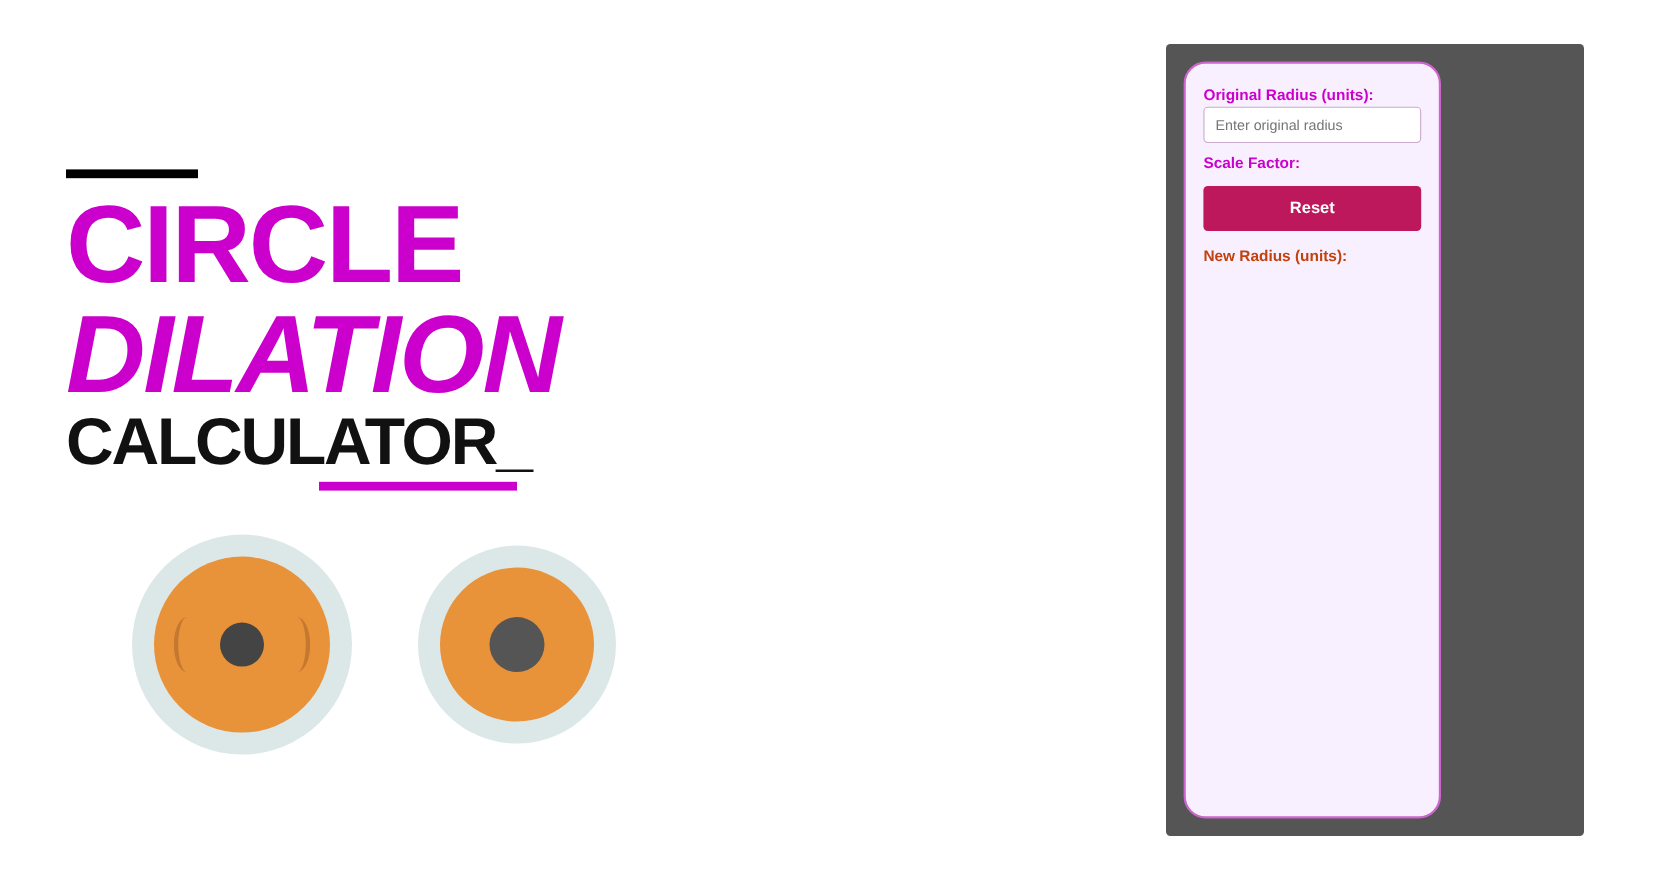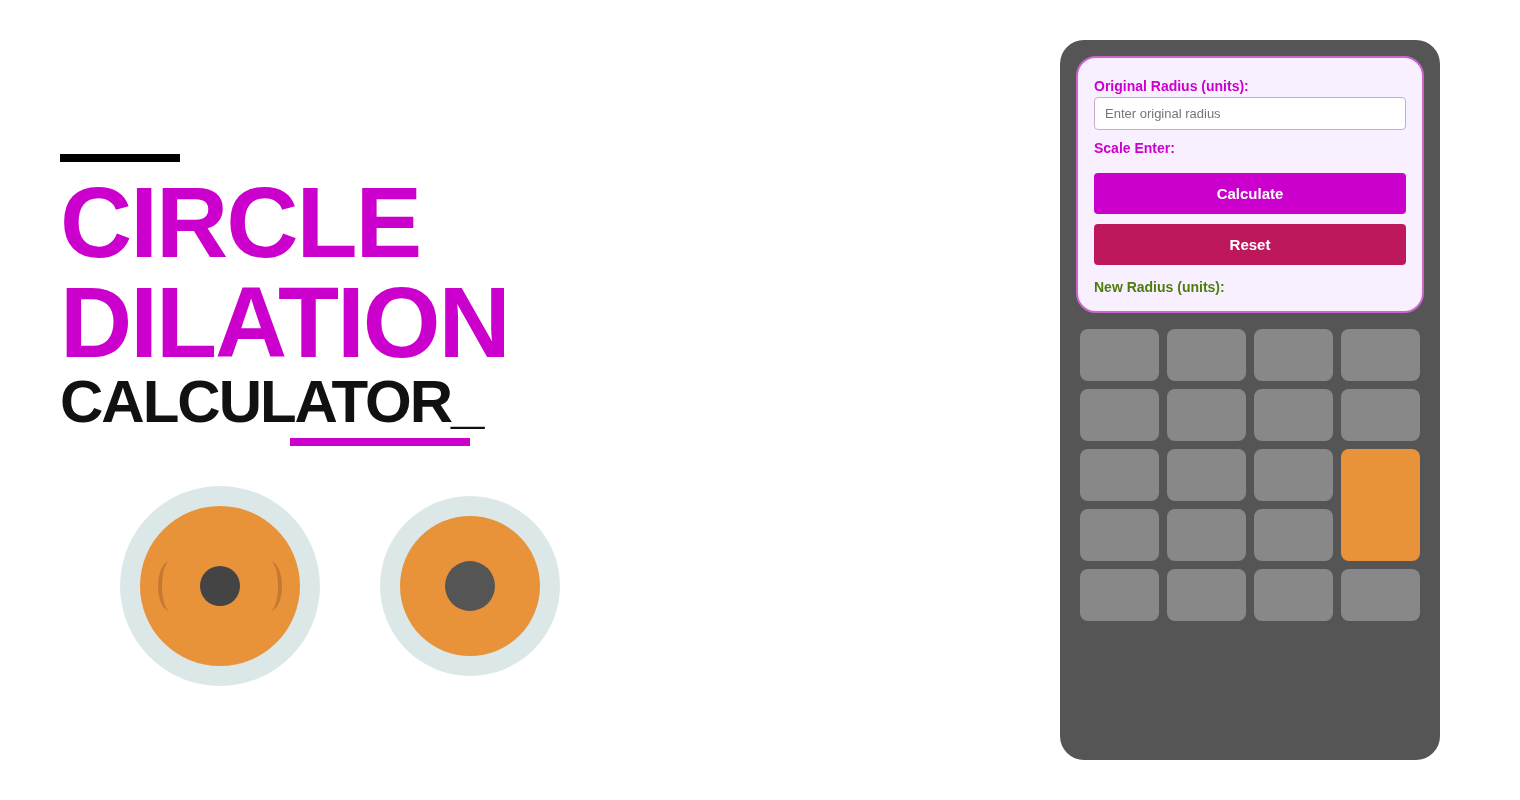--- a/index.html
+++ b/index.html
@@ -39,20 +39,21 @@
       line-height: 1;
       letter-spacing: -2px;
     }
 
     .title-dilation {
       font-size: 100px;
       font-weight: 900;
       color: #cc00cc;
       line-height: 1;
       letter-spacing: -2px;
+      font-style: italic;
     }
 
     .title-calculator {
       font-size: 60px;
       font-weight: 900;
       color: #111111;
       line-height: 1;
       letter-spacing: -2px;
       position: relative;
       display: inline-block;
@@ -153,24 +154,24 @@
       height: 50px;
       border-right: 4px solid #c47830;
       border-radius: 0 50% 50% 0;
     }
 
     
     .calculator-device {
       width: 380px;
       height: 720px;
       background: #555555;
-      border-radius: 24px;
+      border-radius: 4px;
       padding: 16px;
       display: flex;
-      flex-direction: column;
+      flex-direction: row;
       gap: 12px;
       position: relative;
       margin-right: 20px;
     }
 
     
     .calculator-screen {
       background: #f8f0ff;
       border-radius: 20px;
       padding: 20px 16px 16px 16px;
@@ -218,21 +219,21 @@
       color: white;
       border: none;
       border-radius: 4px;
       font-size: 15px;
       font-weight: bold;
       cursor: pointer;
     }
 
     .result-label {
       font-size: 14px;
-      color: #4d7c0f;
+      color: #c2410c;
       font-weight: 600;
       margin-top: 4px;
     }
 
     
     .calculator-keypad {
       display: grid;
       grid-template-columns: repeat(4, 1fr);
       gap: 8px;
       padding: 4px;
@@ -283,24 +284,23 @@
 
 <div class="calculator-device">
 
   <div class="calculator-screen">
     <div>
       <div class="field-label">Original Radius (units):</div>
       <input class="field-input" type="text" placeholder="Enter original radius" style="">
     </div>
 
     <div>
-      <div class="field-label">Scale Enter:</div>
+      <div class="field-label">Scale Factor:</div>
     </div>
 
-    <button class="btn-calculate">Calculate</button>
     <button class="btn-reset">Reset</button>
 
     <div class="result-label">New Radius (units):</div>
   </div>
 
   <div class="calculator-keypad">
 
     <div class="key"></div>
     <div class="key"></div>
     <div class="key"></div>

